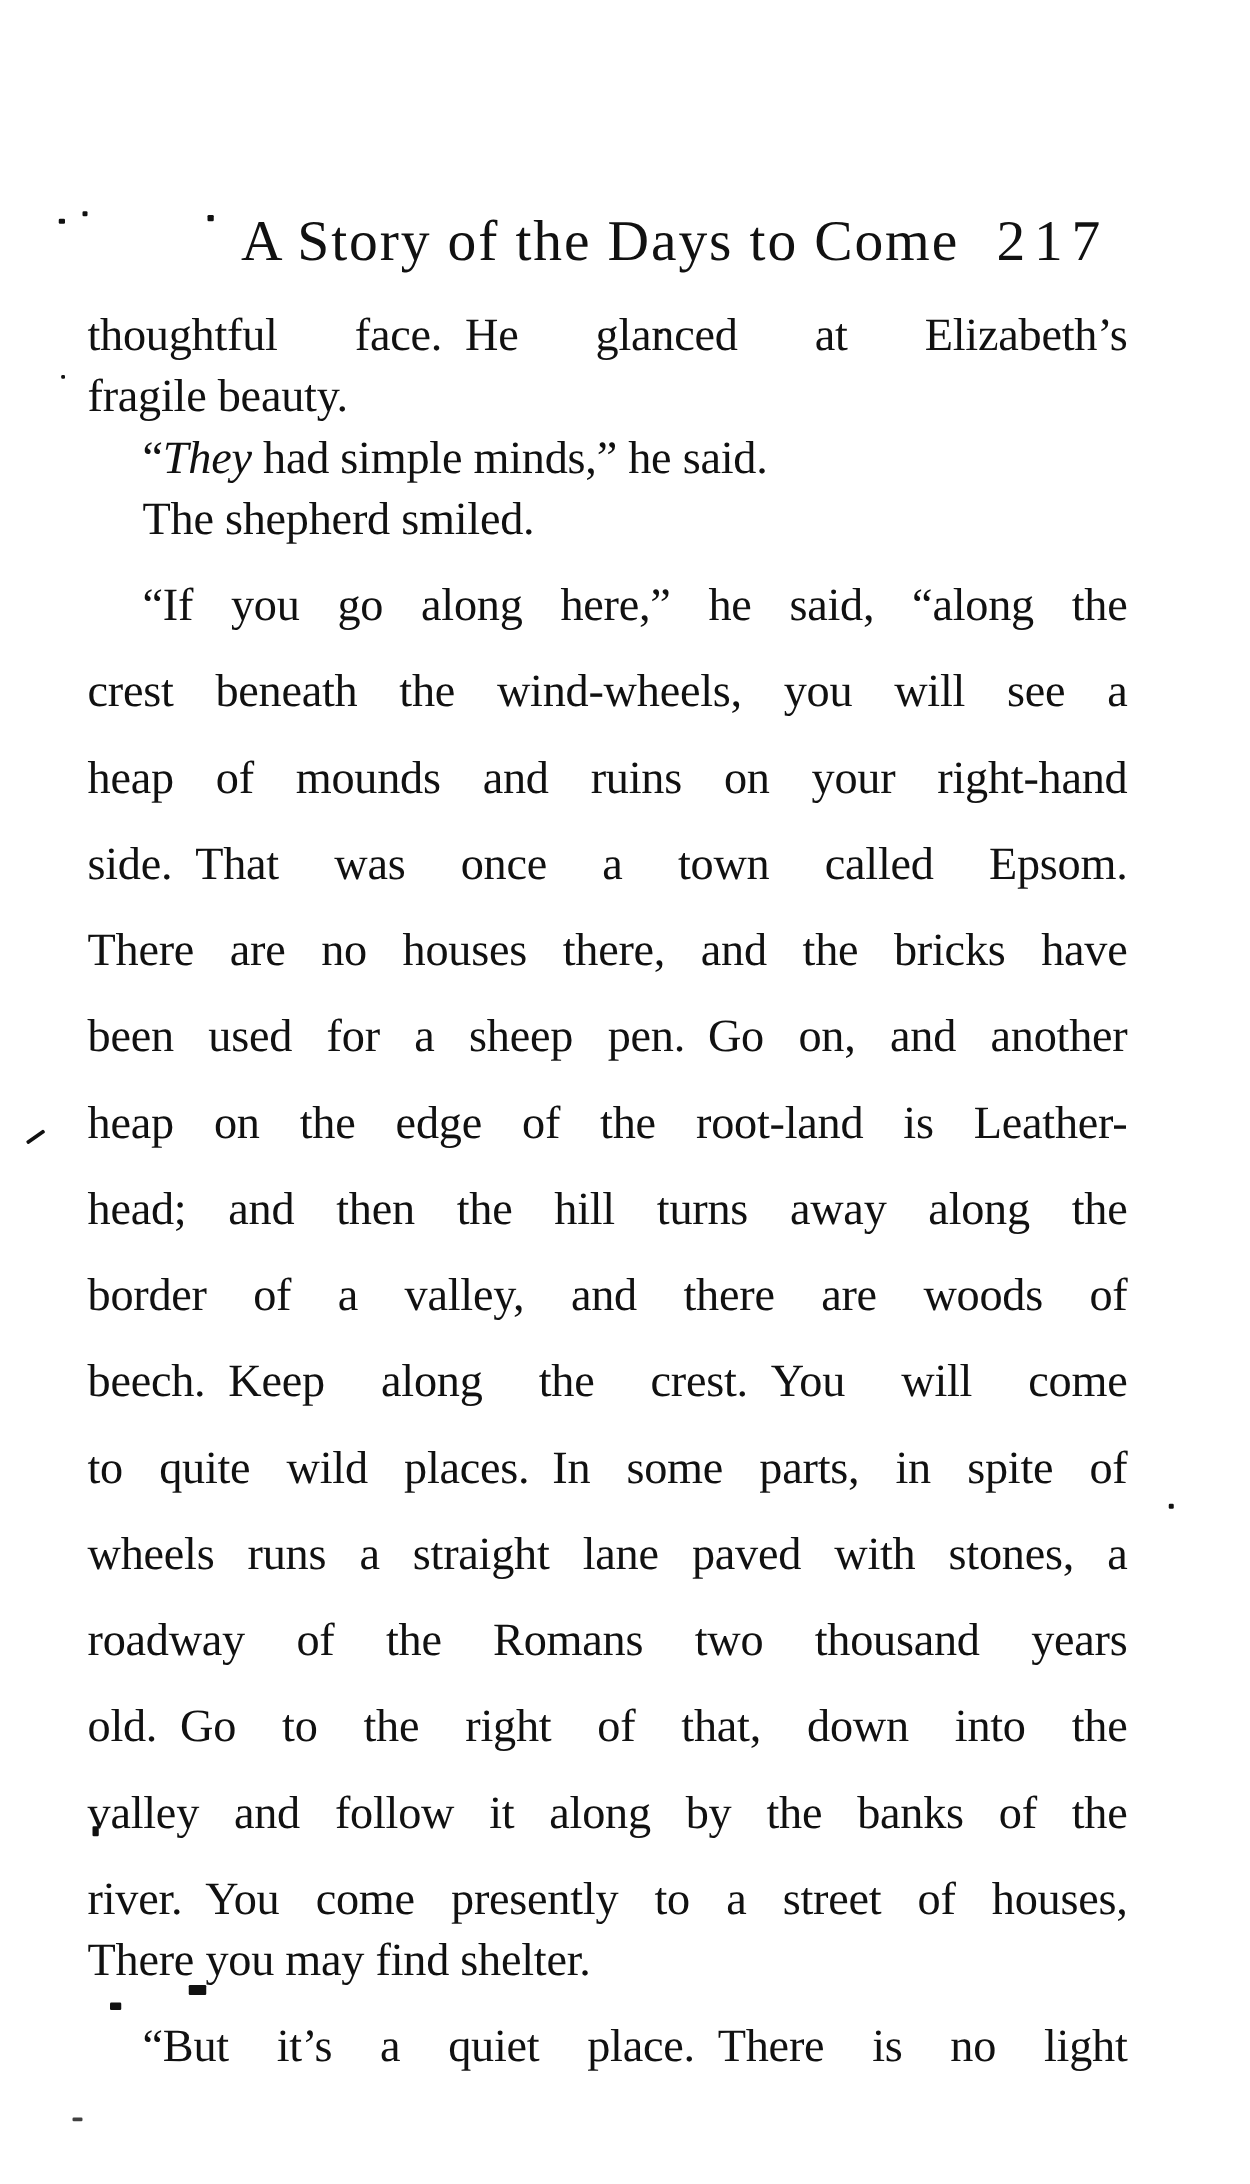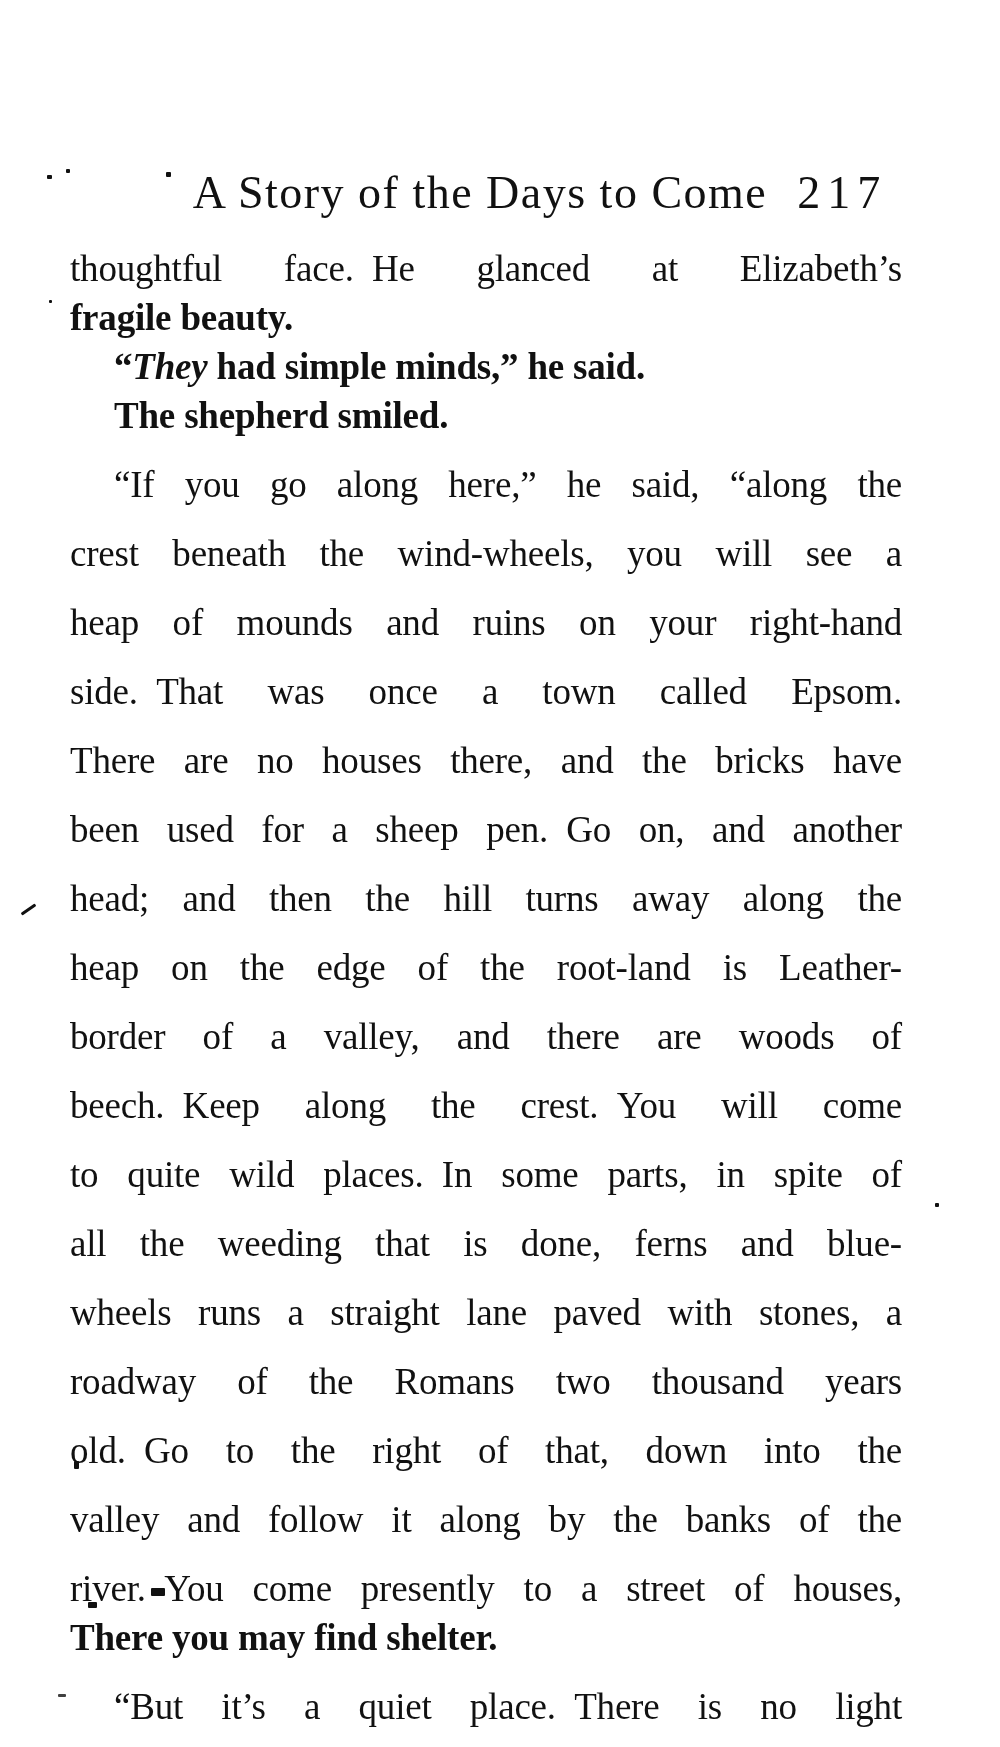--- a/index.html
+++ b/index.html
@@ -24,21 +24,21 @@
     margin-left:30px; letter-spacing:7px;
   }
   
   .body-text{
     position:absolute; top:224px; left:70px; width:832px;
     font-size:37px; line-height:49px; letter-spacing:-0.2px;
     color:var(--ink);
   }
   .ln{ height:49px; overflow:visible; }
   .ln.just{ text-align:justify; text-align-last:justify;margin-top:20px; }
-  .ln.left{ text-align:center; text-align-last:left;font-weight:bold; }
+  .ln.left{ text-align:center; text-align-last:left; }
   .ln.ind{ padding-left:44px; }
   .it{ font-style:italic; }
   
   .artifacts{ position:absolute; top:0; left:0; width:1000px; height:1747px; pointer-events:none; }
   .speck{
     position:absolute; background:var(--ink); border-radius:1px; display:block;
   }
 </style>
 </head>
 <body>
@@ -53,26 +53,25 @@
       <div class="ln just"><span>thoughtful face. He glanced at Elizabeth’s</span></div>
       <div class="ln left"><span>fragile beauty.</span></div>
       <div class="ln left ind"><span>“</span><span class="it">They</span><span> had simple minds,” he said.</span></div>
       <div class="ln left ind"><span>The shepherd smiled.</span></div>
       <div class="ln just ind"><span>“If you go along here,” he said, “along the</span></div>
       <div class="ln just"><span>crest beneath the wind-wheels, you will see a</span></div>
       <div class="ln just"><span>heap of mounds and ruins on your right-hand</span></div>
       <div class="ln just"><span>side. That was once a town called Epsom.</span></div>
       <div class="ln just"><span>There are no houses there, and the bricks have</span></div>
       <div class="ln just"><span>been used for a sheep pen. Go on, and another</span></div>
+      <div class="ln just"><span>heap on the edge of the root-land is Leather-</span></div>
       <div class="ln just"><span>head; and then the hill turns away along the</span></div>
-      <div class="ln just"><span>heap on the edge of the root-land is Leather-</span></div>
       <div class="ln just"><span>border of a valley, and there are woods of</span></div>
       <div class="ln just"><span>beech. Keep along the crest. You will come</span></div>
       <div class="ln just"><span>to quite wild places. In some parts, in spite of</span></div>
-      <div class="ln just"><span>all the weeding that is done, ferns and blue-</span></div>
       <div class="ln just"><span>wheels runs a straight lane paved with stones, a</span></div>
       <div class="ln just"><span>roadway of the Romans two thousand years</span></div>
       <div class="ln just"><span>old. Go to the right of that, down into the</span></div>
       <div class="ln just"><span>valley and follow it along by the banks of the</span></div>
       <div class="ln just"><span>river. You come presently to a street of houses,</span></div>
       <div class="ln left"><span>There you may find shelter.</span></div>
       <div class="ln just ind"><span>“But it’s a quiet place. There is no light</span></div>
     </div>
 
   <div class="artifacts">

